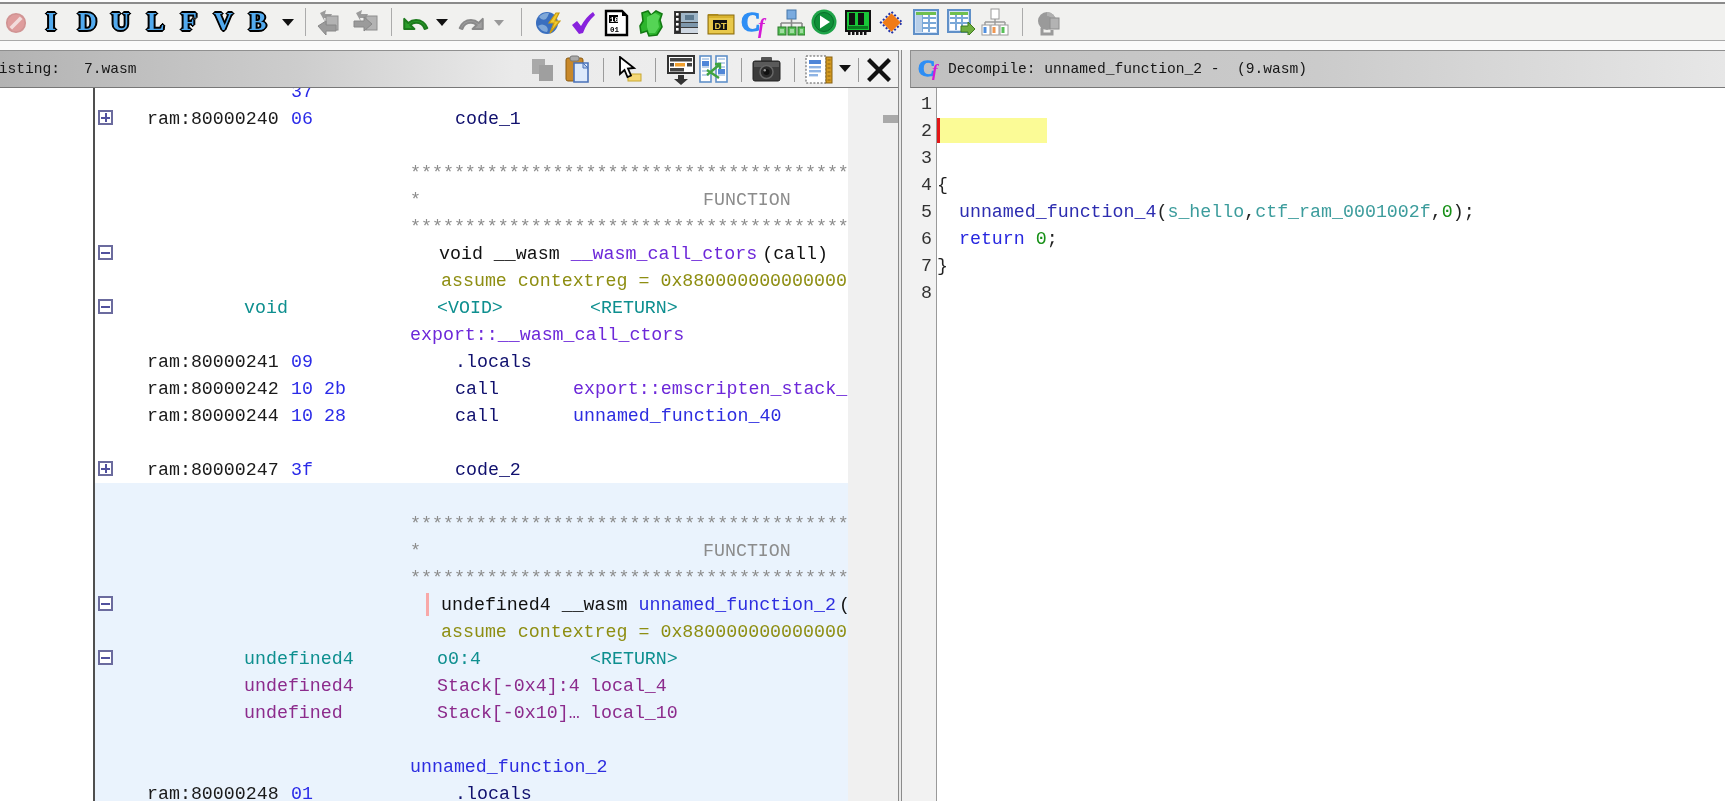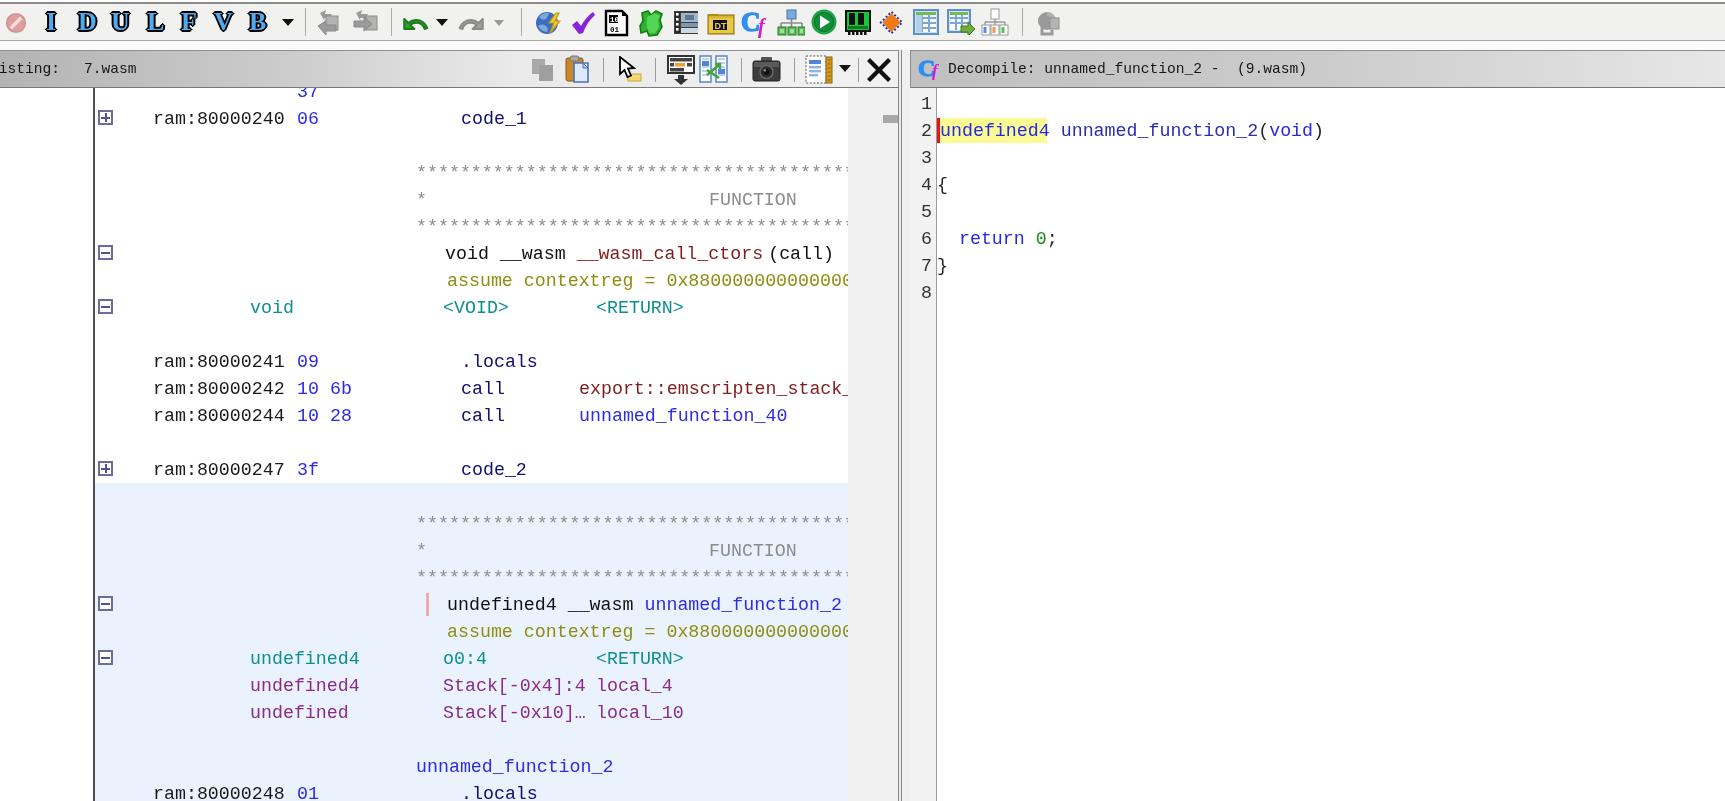--- a/index.html
+++ b/index.html
@@ -25,27 +25,27 @@
 #lbody{left:0;top:88px;width:903px;height:713px;background:#fff;}
 #lmargin{left:0;top:88px;width:93px;height:713px;background:#fff;}
 #lvline{left:93px;top:88px;width:2px;height:713px;background:#4f4f4f;}
 #lscroll{left:848px;top:88px;width:50px;height:713px;background:#f0f0f0;}
 #lthumb{left:883px;top:115px;width:15px;height:8px;background:#a9a9a9;}
 #lwline1{left:898px;top:50px;width:1px;height:751px;background:#8a8a8a;}
 #lwline2{left:901px;top:50px;width:1px;height:751px;background:#8a8a8a;}
 #split{left:902px;top:50px;width:8px;height:751px;background:#f0f0f0;}
 #lclip{left:95px;top:88px;width:753px;height:713px;overflow:hidden;}
 #lhl{position:absolute;left:0px;top:395px;width:753px;height:500px;background:#eaf3fd;}
-.lrow{position:absolute;left:18px;width:753px;height:27px;line-height:29px;font-size:18.3px;white-space:pre;}
+.lrow{position:absolute;left:12px;width:753px;height:27px;line-height:29px;font-size:18.3px;white-space:pre;}
 .lrow > span{position:absolute;}
 .fold{position:absolute;width:11px;height:11px;border:2px solid #6b6b9e;background:#fff;}
 .fold i{position:absolute;left:1px;top:4.5px;width:9px;height:2px;background:#51519e;}
 .fold u{position:absolute;left:4.5px;top:1px;width:2px;height:9px;background:#51519e;}
 .addr{color:#1a1a1a}.byt{color:#2a2ae8}.mne{color:#10106e}.lbl{color:#2d2de0}
-.mag{color:#7f1d1d}.cmt{color:#8c8c8c}.olv{color:#8e8e12}.tea{color:#0e8f8f}
+.mag{color:#6d28d9}.cmt{color:#8c8c8c}.olv{color:#8e8e12}.tea{color:#0e8f8f}
 .pur{color:#8c2b8c}.blk{color:#111}
 
 #dh{left:910px;width:815px;background:linear-gradient(to right,#c0c0c0,#cbcbcb 50%,#e7e7e7);border-left:1px solid #8f8f8f;}
 #dtitle{position:absolute;left:37px;top:10px;font-size:14.6px;color:#161616;white-space:pre;}
 #dgutter{left:910px;top:88px;width:26px;height:713px;background:#f2f2f2;}
 #dgline{left:936px;top:88px;width:1px;height:713px;background:#9a9a9a;}
 .dnum{position:absolute;width:22px;text-align:right;left:910px;font-size:18.3px;line-height:29px;color:#323232;}
 .dline{position:absolute;left:937px;font-size:18.3px;line-height:29px;white-space:pre;}
 #dhl{left:937px;top:118px;width:110px;height:25px;background:#fbfb96;}
 #dcaret{left:937px;top:118px;width:3px;height:25px;background:#e31717;}
@@ -272,22 +272,23 @@
     <div class="lrow" style="top:125px"><span class="cmt" style="left:303px">******************************************</span></div>
     <div class="lrow" style="top:152px"><span style="left:332px"><span class="blk">void __wasm </span><span class="mag">__wasm_call_ctors</span><span class="blk" style="margin-left:5px">(call)</span></span></div>
     <div class="fold" style="left:3px;top:157px">
         <i></i>
       </div>
     <div class="lrow" style="top:179px"><span class="olv" style="left:334px">assume contextreg = 0x88000000000000000</span></div>
     <div class="lrow" style="top:206px"><span class="tea" style="left:137px">void</span><span class="tea" style="left:330px">&lt;VOID&gt;</span><span class="tea" style="left:483px">&lt;RETURN&gt;</span></div>
     <div class="fold" style="left:3px;top:211px">
         <i></i>
       </div>
+    <div class="lrow" style="top:233px"><span class="mag" style="left:303px">export::__wasm_call_ctors</span></div>
     <div class="lrow" style="top:260px"><span class="addr" style="left:40px">ram:80000241</span><span class="byt" style="left:184px">09</span><span class="mne" style="left:348px">.locals</span></div>
-    <div class="lrow" style="top:287px"><span class="addr" style="left:40px">ram:80000242</span><span class="byt" style="left:184px">10 6b</span><span class="mne" style="left:348px">call</span><span class="mag" style="left:466px">export::emscripten_stack_init</span></div>
+    <div class="lrow" style="top:287px"><span class="addr" style="left:40px">ram:80000242</span><span class="byt" style="left:184px">10 2b</span><span class="mne" style="left:348px">call</span><span class="mag" style="left:466px">export::emscripten_stack_init</span></div>
     <div class="lrow" style="top:314px"><span class="addr" style="left:40px">ram:80000244</span><span class="byt" style="left:184px">10 28</span><span class="mne" style="left:348px">call</span><span class="lbl" style="left:466px">unnamed_function_40</span></div>
     <div class="lrow" style="top:368px"><span class="addr" style="left:40px">ram:80000247</span><span class="byt" style="left:184px">3f</span><span class="mne" style="left:348px">code_2</span></div>
     <div class="fold" style="left:3px;top:373px">
         <i></i>
         <u></u>
       </div>
     <div class="lrow" style="top:422px"><span class="cmt" style="left:303px">******************************************</span></div>
     <div class="lrow" style="top:449px"><span class="cmt" style="left:303px">*</span><span class="cmt" style="left:596px">FUNCTION</span></div>
     <div class="lrow" style="top:476px"><span class="cmt" style="left:303px">******************************************</span></div>
     <div class="lrow" style="top:503px"><span style="left:334px"><span class="blk">undefined4 __wasm </span><span class="lbl">unnamed_function_2</span><span class="blk" style="margin-left:3px">()</span></span></div>
@@ -320,16 +321,16 @@
   <div class="abs" id="dhl"></div>
   <div class="abs" id="dcaret"></div>
   <div class="dnum" style="top:90px">1</div>
   <div class="dnum" style="top:117px">2</div>
   <div class="dnum" style="top:144px">3</div>
   <div class="dnum" style="top:171px">4</div>
   <div class="dnum" style="top:198px">5</div>
   <div class="dnum" style="top:225px">6</div>
   <div class="dnum" style="top:252px">7</div>
   <div class="dnum" style="top:279px">8</div>
-  <div class="dline" style="top:117px;left:940px"><span class="k">undefined4</span><span class="pn"> </span><span class="fn">unnamed_function_2</span><span class="pn">(</span><span class="k">void</span><span class="pn">)</span></div>
   <div class="dline" style="top:171px"><span class="pn">{</span></div>
+  <div class="dline" style="top:198px"><span class="pn">  </span><span class="fn">unnamed_function_4</span><span class="pn">(</span><span class="gl">s_hello</span><span class="pn">,</span><span class="gl">ctf_ram_0001002f</span><span class="pn">,</span><span class="cst">0</span><span class="pn">);</span></div>
   <div class="dline" style="top:225px"><span class="pn">  </span><span class="k">return</span><span class="pn"> </span><span class="cst">0</span><span class="pn">;</span></div>
   <div class="dline" style="top:252px"><span class="pn">}</span></div>
 </div>
 </body></html>

